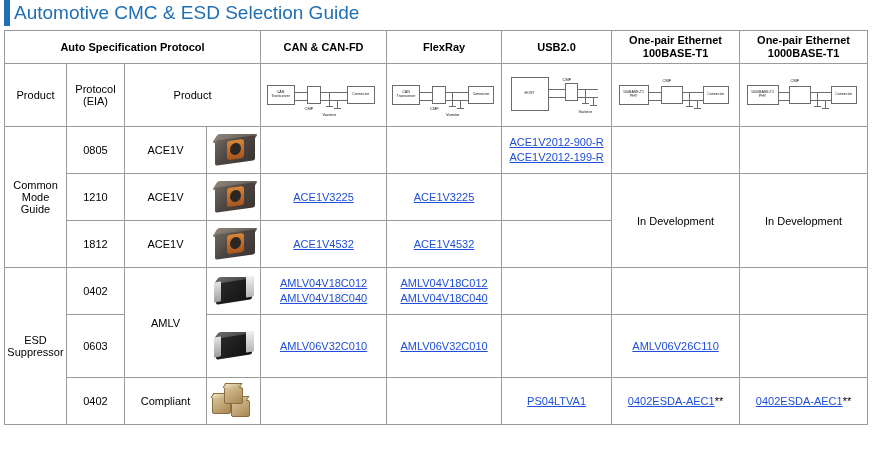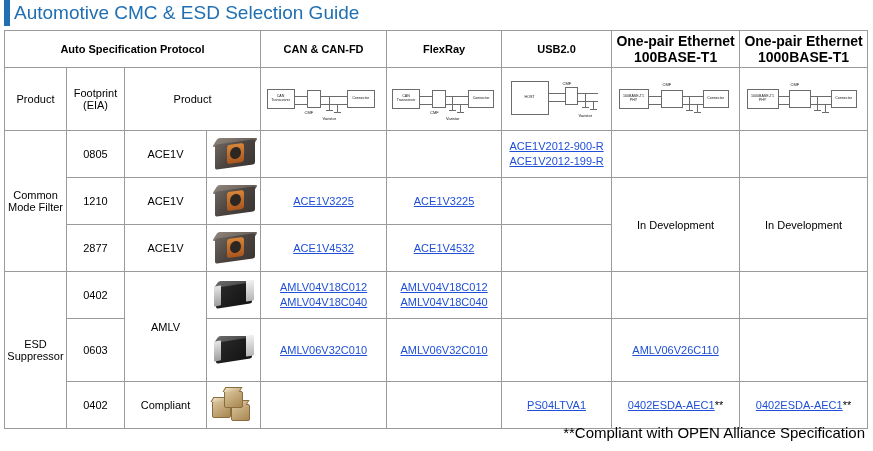--- a/index.html
+++ b/index.html
@@ -38,21 +38,21 @@
     vertical-align:middle;
     font-size:11px;
     padding:2px;
   }
   th.hdr{
     font-weight:bold;
     font-size:11px;
     height:28px;
     background:#ffffff;
   }
-  .sub{font-size:14px;font-weight:bold;line-height:1.15;}
+  .sub{font-size:11px;font-weight:bold;line-height:1.15;}
   td.cat{font-weight:normal;font-size:11px;}
   td.small{font-size:11px;}
   a.part{
     color:#1f4fd8;text-decoration:underline;display:block;
     line-height:1.35;font-size:11px;white-space:nowrap;
   }
   .dev{font-size:11px;}
 
   
   col.c0{width:62px}
@@ -178,21 +178,21 @@
         </th>
         <th class="hdr">
           <div class="sub">One-pair Ethernet</div>
           <div class="sub">1000BASE-T1</div>
         </th>
       </tr>
 
       <tr style="height:62px">
         <td class="cat">Product</td>
         <td class="cat">
-          <div>Footprint</div>
+          <div>Protocol</div>
           <div>(EIA)</div>
         </td>
         <td class="cat" colspan="2">Product</td>
 
         <td>
           <div class="diag" style="width:118px;height:52px">
             <div class="dbox" style="left:2px;top:16px;width:28px;height:20px">
               <span><span>CAN</span><br><span>Transceiver</span></span>
             </div>
             <div class="dline" style="left:30px;top:23px;width:12px"></div>
@@ -292,21 +292,21 @@
             <div class="dbox" style="left:86px;top:17px;width:26px;height:18px">
               <span>Connector</span>
             </div>
           </div>
         </td>
       </tr>
 
       <tr style="height:47px">
         <td class="cat" rowspan="3">
           <div>Common</div>
-          <div>Mode Filter</div>
+          <div>Mode Guide</div>
         </td>
         <td class="small">0805</td>
         <td class="small">ACE1V</td>
         <td>
           <div class="photo cmf">
             <div class="top"></div>
               <div class="body"></div>
               <div class="wind"></div>
           </div>
         </td>
@@ -335,21 +335,21 @@
         </td>
         <td>
           <a class="part" href="#">ACE1V3225</a>
         </td>
         <td></td>
         <td class="dev" rowspan="2">In Development</td>
         <td class="dev" rowspan="2">In Development</td>
       </tr>
 
       <tr style="height:47px">
-        <td class="small">2877</td>
+        <td class="small">1812</td>
         <td class="small">ACE1V</td>
         <td>
           <div class="photo cmf">
             <div class="top"></div>
               <div class="body"></div>
               <div class="wind"></div>
           </div>
         </td>
         <td>
           <a class="part" href="#">ACE1V4532</a>
@@ -434,14 +434,13 @@
         <td>
           <span style="white-space:nowrap">
             <a class="part" style="display:inline" href="#">0402ESDA-AEC1</a><span>**</span>
           </span>
         </td>
       </tr>
 
     </tbody>
   </table>
 
-  <div class="footnote">**Compliant with OPEN Alliance Specification</div>
 </div>
 
 </body></html>

